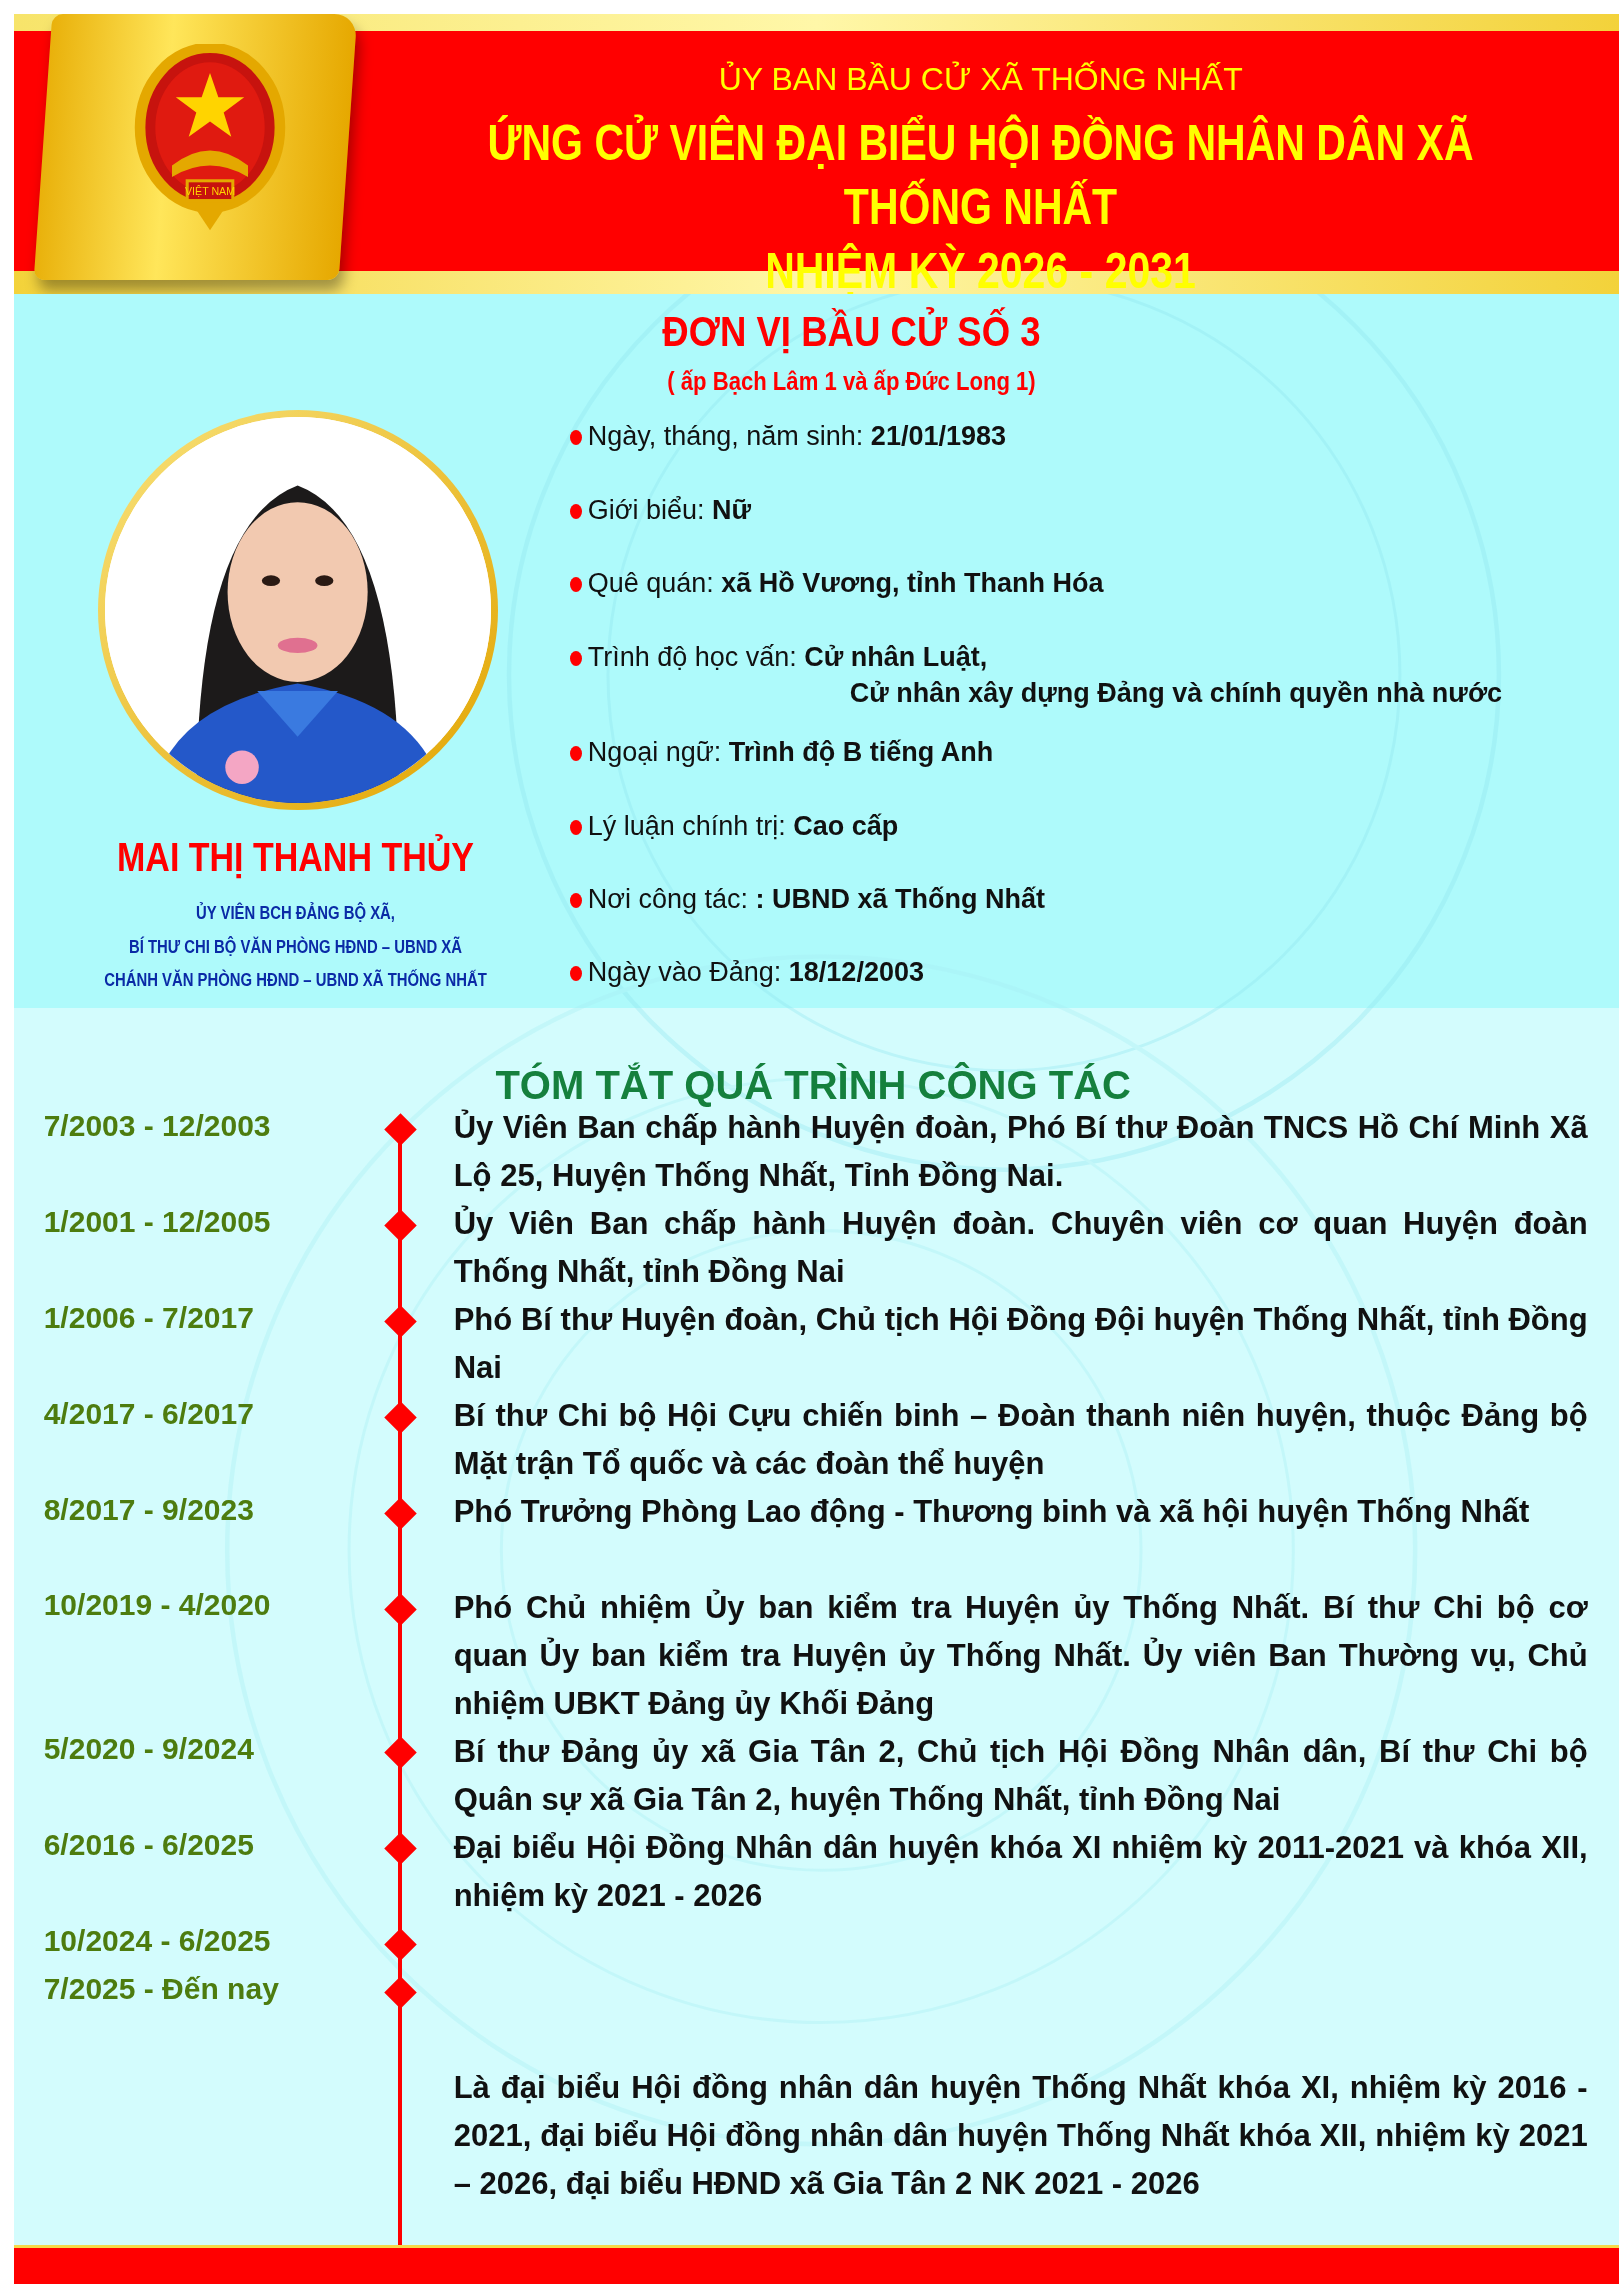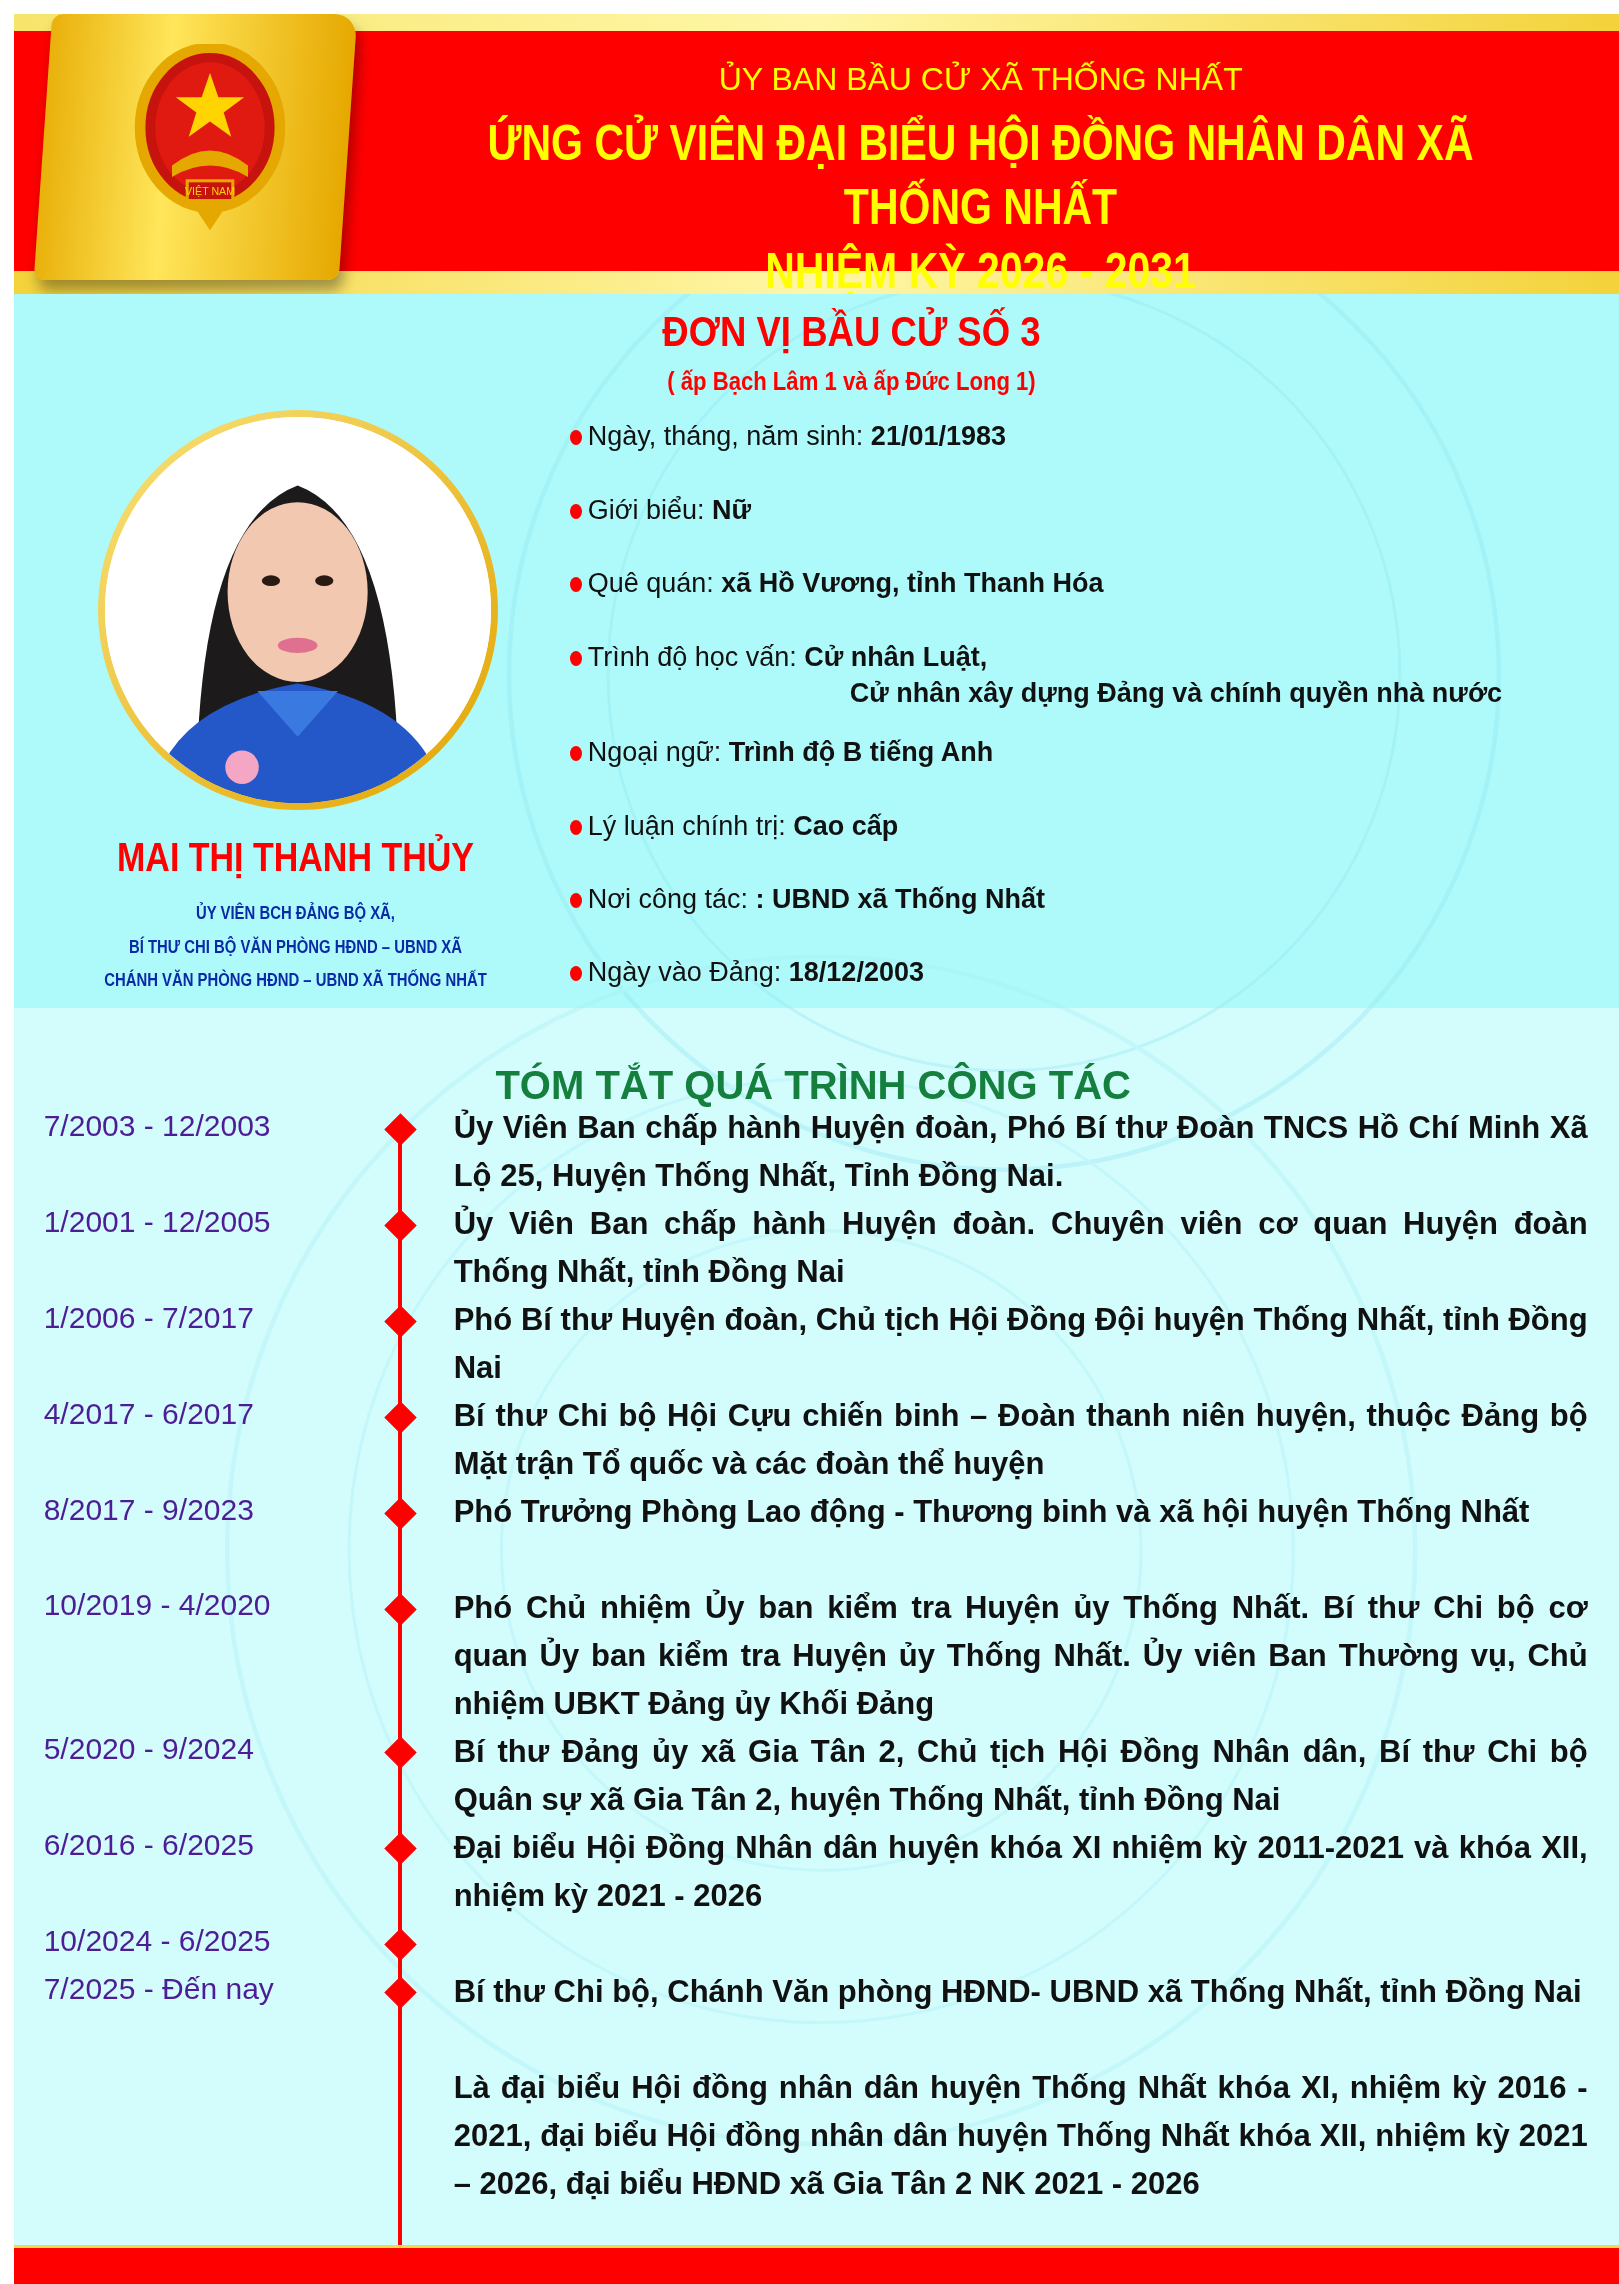--- a/index.html
+++ b/index.html
@@ -21,21 +21,21 @@
   .photo{position:absolute;left:6.9px;top:6.9px;width:386px;height:386px;border-radius:50%;background:#ffffff;overflow:hidden;}
   .name{position:absolute;left:15px;top:821px;width:533px;text-align:center;color:#ff0000;font-size:40px;font-weight:bold;transform:scaleX(0.85);}
   .pos{position:absolute;left:15px;width:533px;text-align:center;color:#0a2aa6;font-size:17.5px;font-weight:bold;transform:scaleX(0.85);}
   .info{position:absolute;left:556px;font-size:27px;color:#111;}
   .info .dot{display:inline-block;width:12px;height:15px;border-radius:50%;background:#ff0000;margin-right:6px;vertical-align:middle;}
   .info .lbl{font-weight:normal;}
   .info .val{font-weight:bold;}
   .info2{position:absolute;left:836px;font-size:27px;font-weight:bold;color:#111;}
   .summary-title{position:absolute;left:381px;top:1013px;width:837px;text-align:center;color:#15803d;font-size:40px;font-weight:bold;margin-top:36px;}
   .tl-line{position:absolute;left:384px;top:1112px;width:4.6px;height:1127px;background:#ff0000;}
-  .tl-date{position:absolute;left:30px;width:335px;color:#4c1d95;font-size:30px;font-weight:normal;white-space:nowrap;}
+  .tl-date{position:absolute;left:30px;width:335px;color:#4d7c0f;font-size:30px;font-weight:bold;white-space:nowrap;}
   .tl-diamond{position:absolute;left:375px;width:23px;height:23px;background:#ff0000;transform:rotate(45deg);}
   .tl-text{position:absolute;left:440px;width:1134px;color:#111;font-size:31px;font-weight:bold;line-height:48px;text-align:justify;}
   .footer-red{position:absolute;left:0;top:2231px;width:100%;height:40px;background:#ff0000;border-top:3px solid #f6d94a;}
 </style>
 </head>
 <body>
 
 <div class="page">
 
   <div class="hdr-top"></div>
@@ -138,19 +138,18 @@
 
   <div class="tl-date" style="top:1814px">6/2016 - 6/2025</div>
   <div class="tl-diamond" style="top:1823px"></div>
   <div class="tl-text" style="top:1810px">Đại biểu Hội Đồng Nhân dân huyện khóa XI nhiệm kỳ 2011-2021 và khóa XII, nhiệm kỳ 2021 - 2026</div>
 
   <div class="tl-date" style="top:1910px">10/2024 - 6/2025</div>
   <div class="tl-diamond" style="top:1919px"></div>
 
   <div class="tl-date" style="top:1958px">7/2025 - Đến nay</div>
   <div class="tl-diamond" style="top:1967px"></div>
-  <div class="tl-text" style="top:1954px">Bí thư Chi bộ, Chánh Văn phòng HĐND- UBND xã Thống Nhất, tỉnh Đồng Nai</div>
 
   <div class="tl-text" style="top:2050px">Là đại biểu Hội đồng nhân dân huyện Thống Nhất khóa XI, nhiệm kỳ 2016 - 2021, đại biểu Hội đồng nhân dân huyện Thống Nhất khóa XII, nhiệm kỳ 2021 – 2026, đại biểu HĐND xã Gia Tân 2 NK 2021 - 2026</div>
 
   <div class="footer-red"></div>
 </div>
 
 
 </body></html>

